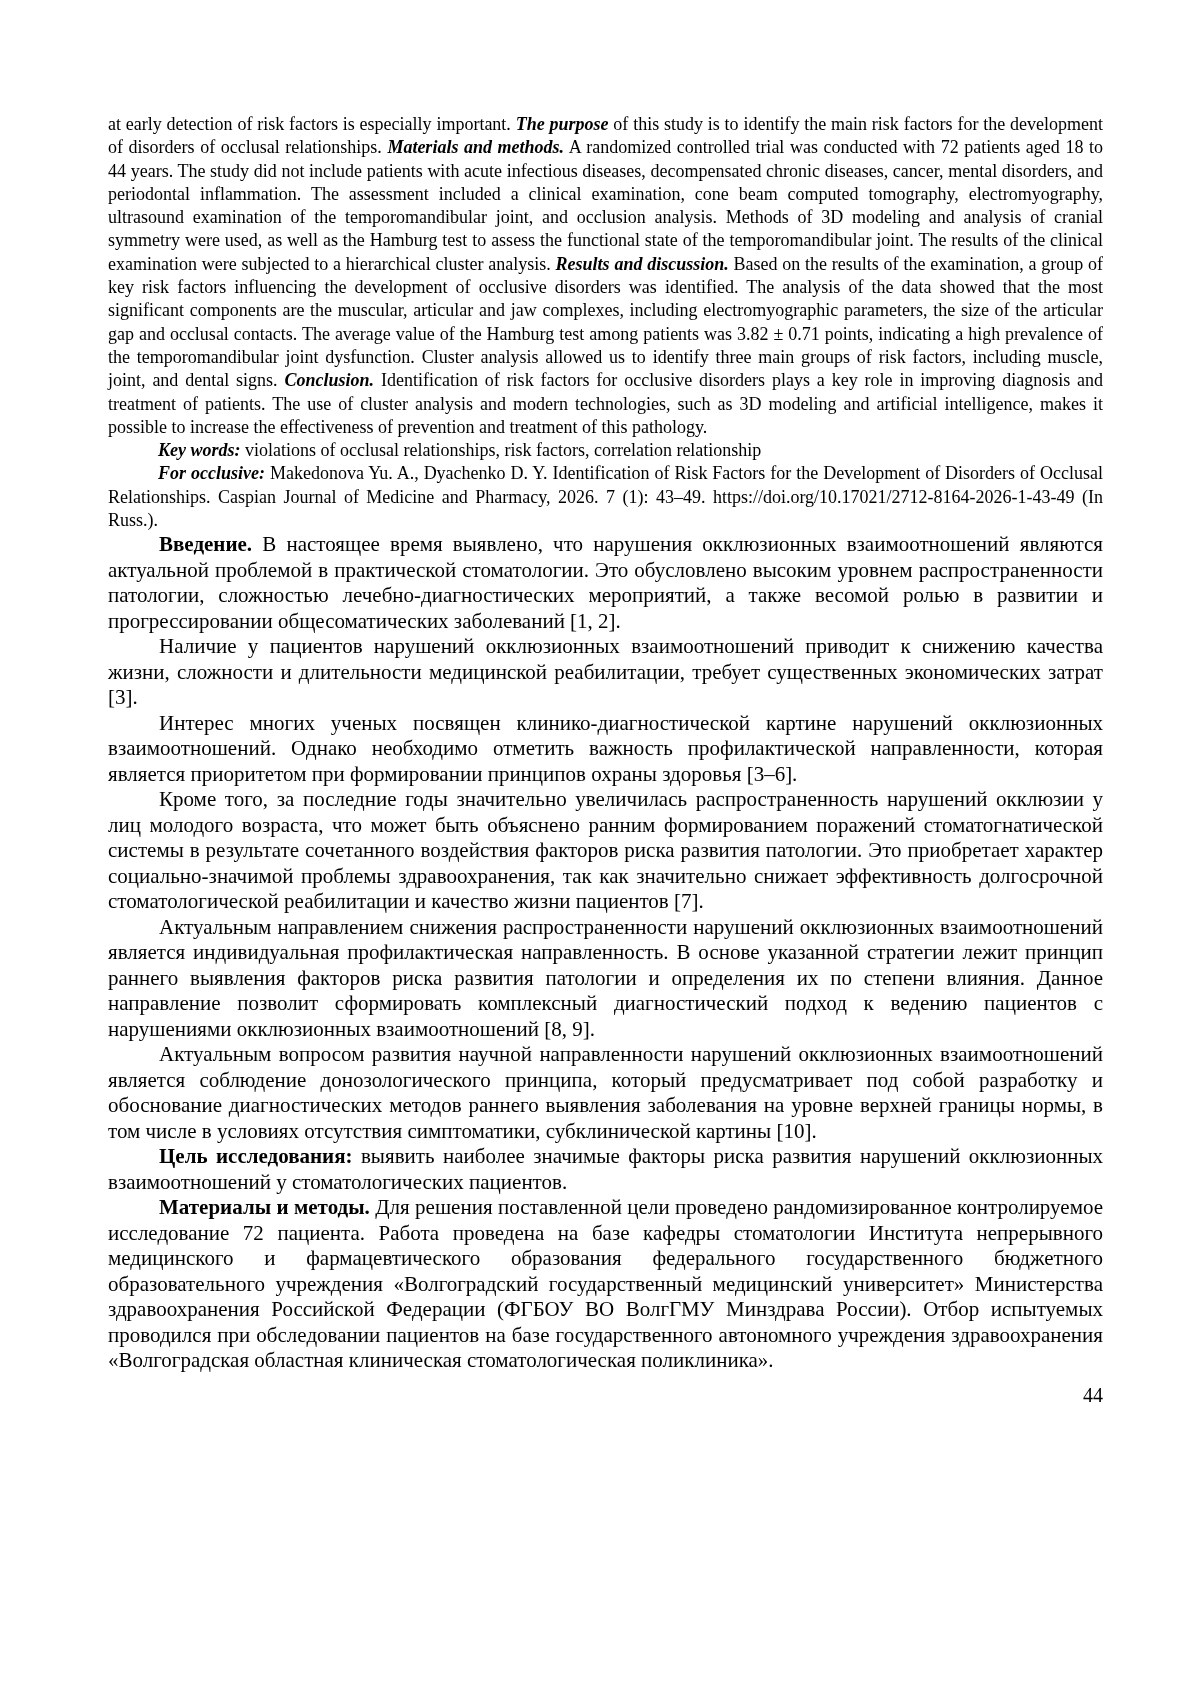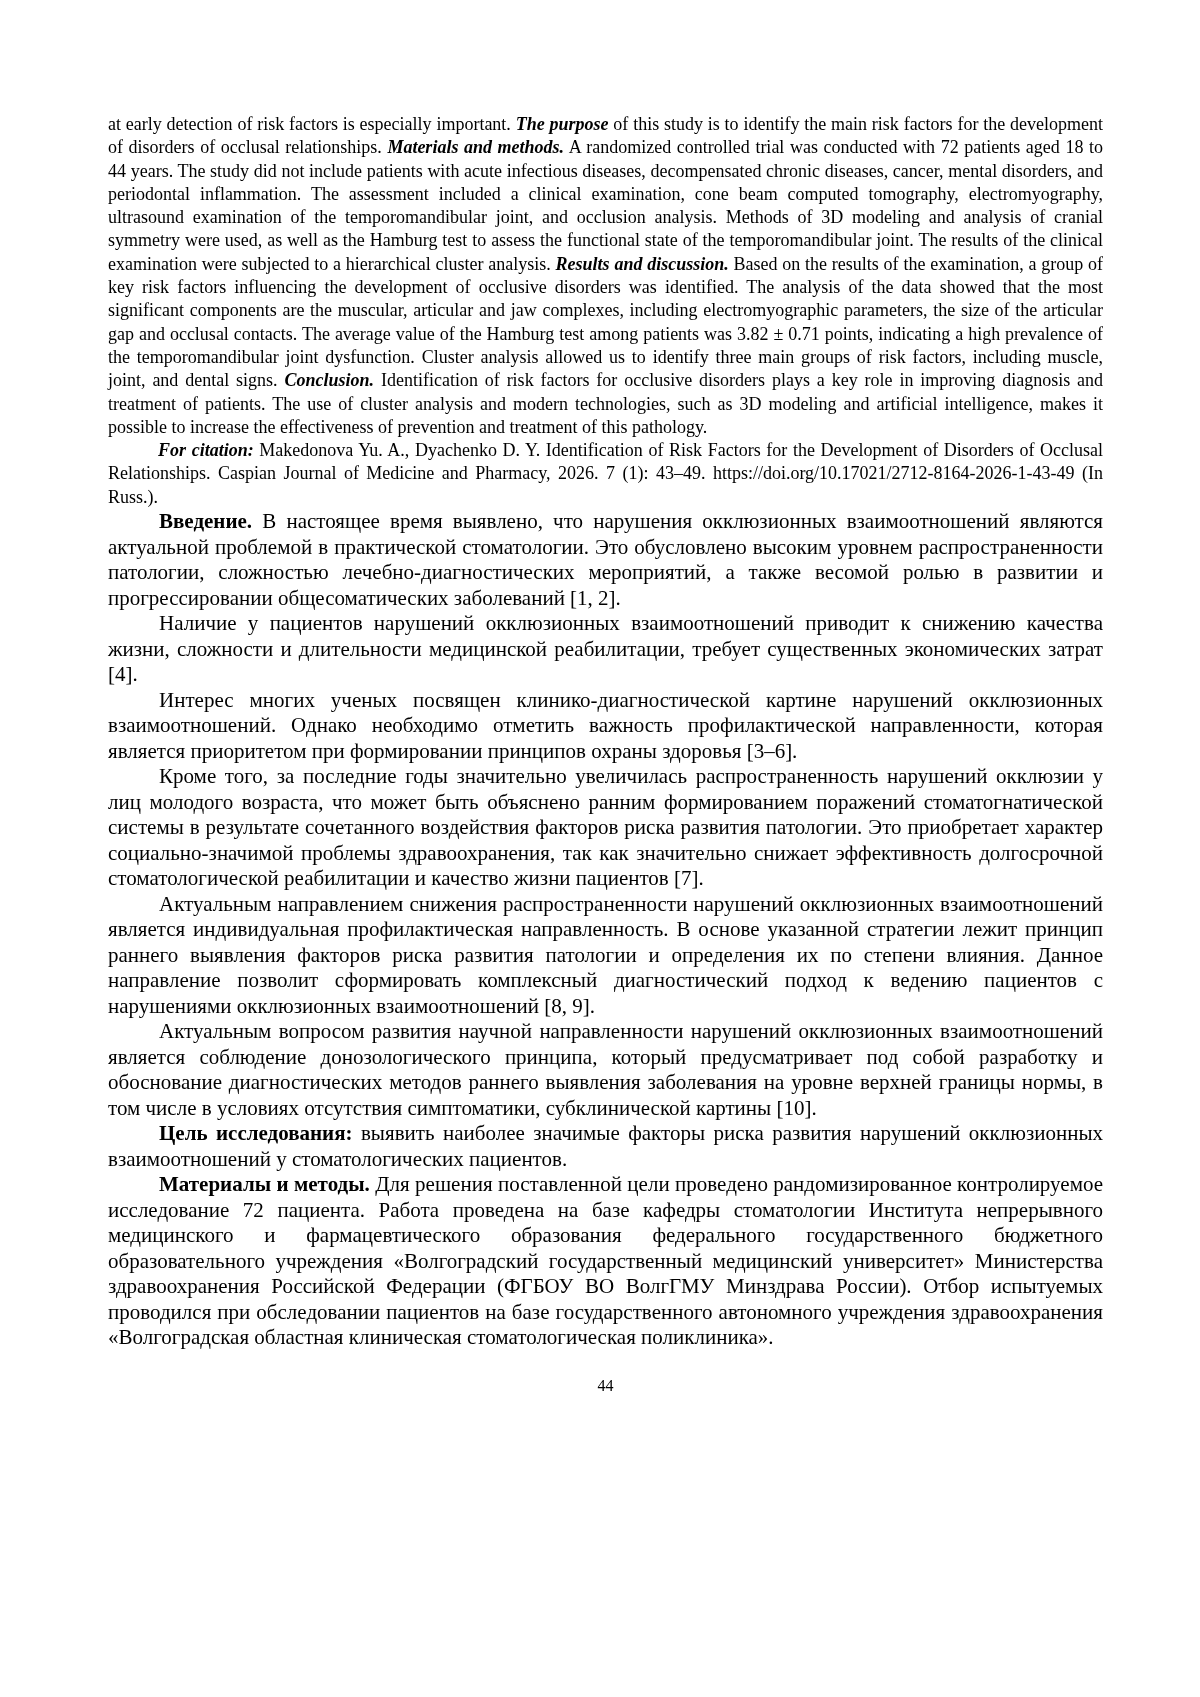--- a/index.html
+++ b/index.html
@@ -31,39 +31,40 @@
   .ru-section { }
   .ru {
     font-size: 21px;
     line-height: 25.5px;
     text-align: justify;
     text-indent: 51px;
     margin: 0;
   }
   .ru b.lead { font-weight: bold; font-style: normal; }
   .page-number {
-    margin-top: 22px;
-    font-size: 16px;
+    margin-top: 9px;
+    font-size: 20px;
     line-height: 25px;
-    text-align: center;
+    text-align: right;
   }
 </style>
 </head>
 <body>
 
 <div class="page">
 
   <section>
     <p class="en"><span>at early detection of risk factors is especially important. </span><span class="bi">The purpose</span><span> of this study is to identify the main risk factors for the development of disorders of occlusal relationships. </span><span class="bi">Materials and methods.</span><span> A randomized controlled trial was conducted with 72 patients aged 18 to 44 years. The study did not include patients with acute infectious diseases, decompensated chronic diseases, cancer, mental disorders, and periodontal inflammation. The assessment included a clinical examination, cone beam computed tomography, electromyography, ultrasound examination of the temporomandibular joint, and occlusion analysis. Methods of 3D modeling and analysis of cranial symmetry were used, as well as the Hamburg test to assess the functional state of the temporomandibular joint. The results of the clinical examination were subjected to a hierarchical cluster analysis. </span><span class="bi">Results and discussion.</span><span> Based on the results of the examination, a group of key risk factors influencing the development of occlusive disorders was identified. The analysis of the data showed that the most significant components are the muscular, articular and jaw complexes, including electromyographic parameters, the size of the articular gap and occlusal contacts. The average value of the Hamburg test among patients was 3.82 ± 0.71 points, indicating a high prevalence of the temporomandibular joint dysfunction. Cluster analysis allowed us to identify three main groups of risk factors, including muscle, joint, and dental signs. </span><span class="bi">Conclusion.</span><span> Identification of risk factors for occlusive disorders plays a key role in improving diagnosis and treatment of patients. The use of cluster analysis and modern technologies, such as 3D modeling and artificial intelligence, makes it possible to increase the effectiveness of prevention and treatment of this pathology.</span></p>
-    <p class="en indent"><span class="bi">For citation:</span><span> Makedonova Yu. A., Dyachenko D. Y. Identification of Risk Factors for the Development of Disorders of Occlusal Relationships. Caspian Journal of Medicine and Pharmacy, 2026. 7 (1): 43–49. https://doi.org/10.17021/2712-8164-2026-1-43-49 (In Russ.).</span></p>
+    <p class="en indent"><span class="bi">Key words:</span><span> violations of occlusal relationships, risk factors, correlation relationship</span></p>
+    <p class="en indent"><span class="bi">For occlusive:</span><span> Makedonova Yu. A., Dyachenko D. Y. Identification of Risk Factors for the Development of Disorders of Occlusal Relationships. Caspian Journal of Medicine and Pharmacy, 2026. 7 (1): 43–49. https://doi.org/10.17021/2712-8164-2026-1-43-49 (In Russ.).</span></p>
   </section>
 
   <section class="ru-section">
     <p class="ru"><b class="lead">Введение.</b><span> В настоящее время выявлено, что нарушения окклюзионных взаимоотношений являются актуальной проблемой в практической стоматологии. Это обусловлено высоким уровнем распространенности патологии, сложностью лечебно-диагностических мероприятий, а также весомой ролью в развитии и прогрессировании общесоматических заболеваний [1, 2].</span></p>
-    <p class="ru"><span>Наличие у пациентов нарушений окклюзионных взаимоотношений приводит к снижению качества жизни, сложности и длительности медицинской реабилитации, требует существенных экономических затрат [4].</span></p>
+    <p class="ru"><span>Наличие у пациентов нарушений окклюзионных взаимоотношений приводит к снижению качества жизни, сложности и длительности медицинской реабилитации, требует существенных экономических затрат [3].</span></p>
     <p class="ru"><span>Интерес многих ученых посвящен клинико-диагностической картине нарушений окклюзионных взаимоотношений. Однако необходимо отметить важность профилактической направленности, которая является приоритетом при формировании принципов охраны здоровья [3–6].</span></p>
     <p class="ru"><span>Кроме того, за последние годы значительно увеличилась распространенность нарушений окклюзии у лиц молодого возраста, что может быть объяснено ранним формированием поражений стоматогнатической системы в результате сочетанного воздействия факторов риска развития патологии. Это приобретает характер социально-значимой проблемы здравоохранения, так как значительно снижает эффективность долгосрочной стоматологической реабилитации и качество жизни пациентов [7].</span></p>
     <p class="ru"><span>Актуальным направлением снижения распространенности нарушений окклюзионных взаимоотношений является индивидуальная профилактическая направленность. В основе указанной стратегии лежит принцип раннего выявления факторов риска развития патологии и определения их по степени влияния. Данное направление позволит сформировать комплексный диагностический подход к ведению пациентов с нарушениями окклюзионных взаимоотношений [8, 9].</span></p>
     <p class="ru"><span>Актуальным вопросом развития научной направленности нарушений окклюзионных взаимоотношений является соблюдение донозологического принципа, который предусматривает под собой разработку и обоснование диагностических методов раннего выявления заболевания на уровне верхней границы нормы, в том числе в условиях отсутствия симптоматики, субклинической картины [10].</span></p>
     <p class="ru"><b class="lead">Цель исследования:</b><span> выявить наиболее значимые факторы риска развития нарушений окклюзионных взаимоотношений у стоматологических пациентов.</span></p>
     <p class="ru"><b class="lead">Материалы и методы.</b><span> Для решения поставленной цели проведено рандомизированное контролируемое исследование 72 пациента. Работа проведена на базе кафедры стоматологии Института непрерывного медицинского и фармацевтического образования федерального государственного бюджетного образовательного учреждения «Волгоградский государственный медицинский университет» Министерства здравоохранения Российской Федерации (ФГБОУ ВО ВолгГМУ Минздрава России). Отбор испытуемых проводился при обследовании пациентов на базе государственного автономного учреждения здравоохранения «Волгоградская областная клиническая стоматологическая поликлиника».</span></p>
   </section>
 
   <div class="page-number">44</div>
 

